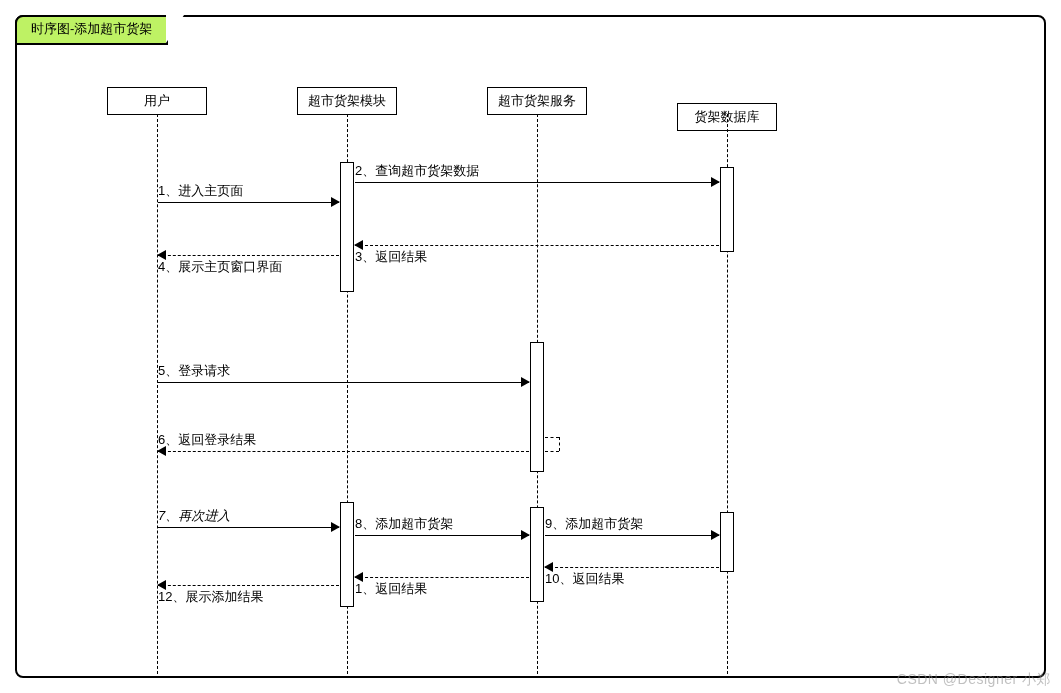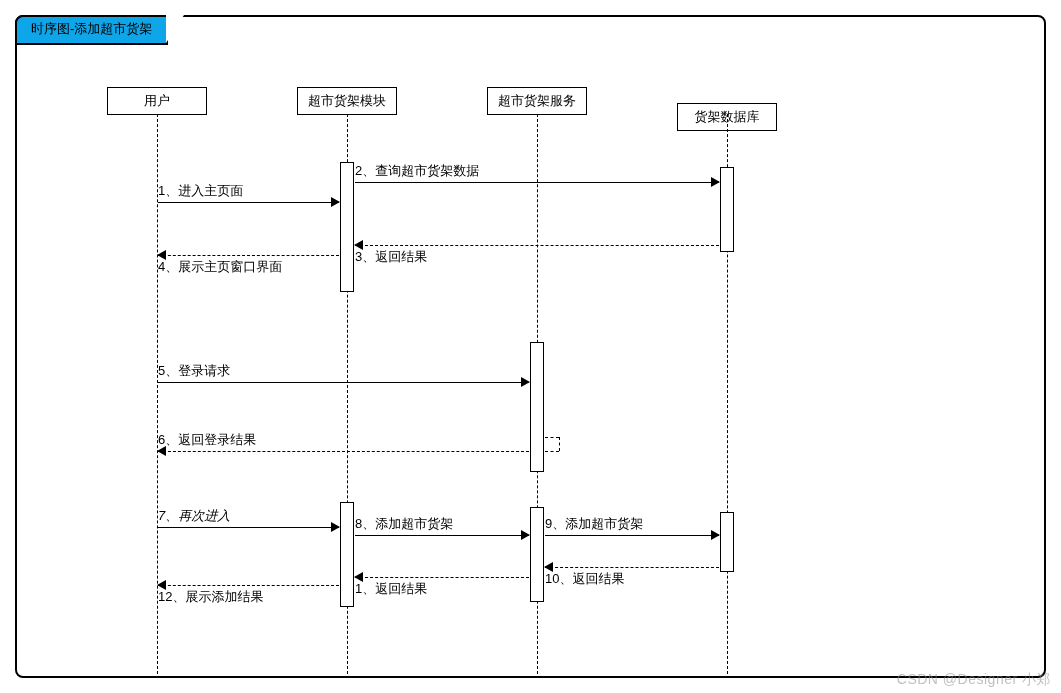--- a/index.html
+++ b/index.html
@@ -23,21 +23,21 @@
     box-sizing: border-box;
   }
   .title-tab {
     position: absolute;
     left: -2px;
     top: -2px;
     height: 26px;
     padding: 0 14px 0 14px;
     border: 2px solid #000;
     border-top-left-radius: 8px;
-    background: #0ea5e9;
+    background: #bef264;
     line-height: 24px;
   }
   .title-tab::after {
     content: "";
     position: absolute;
     right: -18px;
     top: -2px;
     width: 0;
     height: 0;
     border-top: 28px solid #fff;

